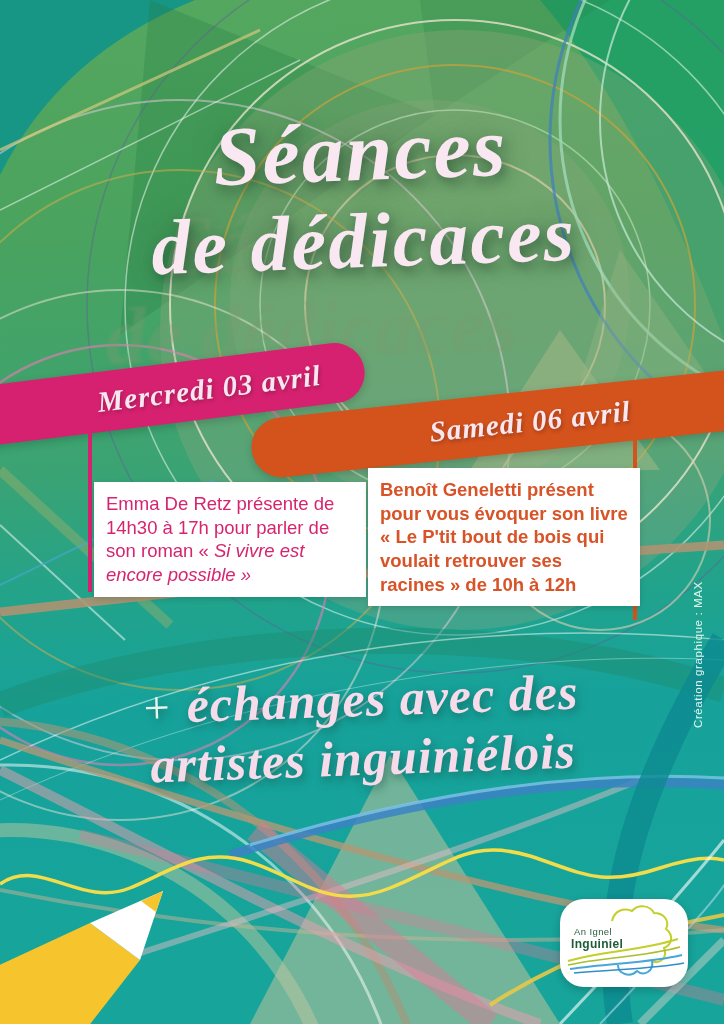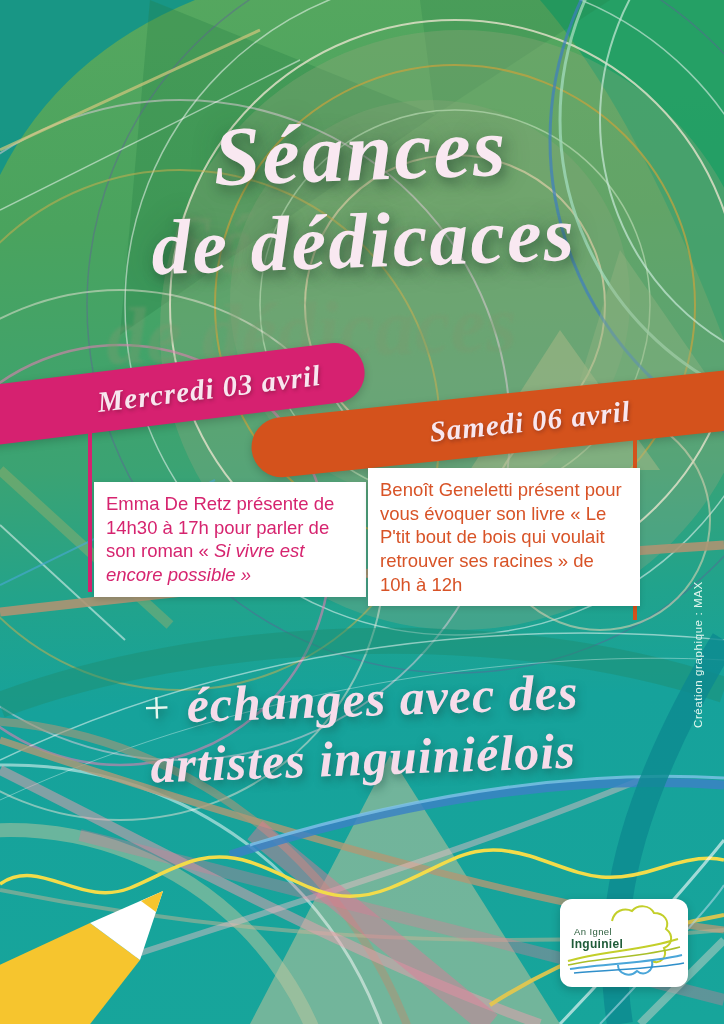--- a/index.html
+++ b/index.html
@@ -34,38 +34,38 @@
   .banner-pink{left:-70px;top:366px;width:392px;background:#d62170;transform:rotate(-7deg);justify-content:flex-end;padding-right:44px;}
   .banner-orange{left:250px;top:388px;width:560px;background:#d4521c;transform:rotate(-6deg);justify-content:center;padding-right:60px;}
   .vline{position:absolute;width:4px;z-index:4;}
   .vline-pink{left:88px;top:428px;height:164px;background:#d62170;}
   .vline-orange{left:633px;top:430px;height:190px;background:#d4521c;}
   .card{
     position:absolute;background:#ffffff;z-index:5;padding:10px 12px;
     font-size:18.5px;line-height:1.28;box-shadow:0 2px 6px rgba(0,0,0,0.14);
   }
   .card-left{left:94px;top:482px;width:248px;color:#d6246f;}
-  .card-right{left:368px;top:468px;width:248px;color:#d85327;}
+  .card-right{left:368px;top:468px;width:248px;color:#d85327;font-weight:bold;}
   .card .it{font-style:italic;}
   .footer-script{
     position:absolute;left:50%;top:670px;width:660px;text-align:center;z-index:6;
     transform:translateX(-50%) rotate(-2deg);
     color:#f6dcea;text-shadow:2px 4px 9px rgba(20,70,60,0.5);
   }
   .footer-script .line{font-size:50px;line-height:1.18;letter-spacing:1px;}
   .footer-script .plus{color:#e7f6ee;font-weight:normal;font-size:46px;margin-right:16px;font-style:normal;}
   .credit{
     position:absolute;left:692px;top:728px;z-index:6;white-space:nowrap;
     transform:rotate(-90deg);transform-origin:0 0;
     font-size:11.5px;letter-spacing:0.6px;color:#e2f6ef;
   }
   .pencil{position:absolute;left:0;top:858px;width:220px;height:166px;z-index:7;}
   .logo-card{
     position:absolute;left:560px;top:899px;width:128px;height:88px;z-index:7;
-    background:#ffffff;border-radius:12px;box-shadow:0 3px 10px rgba(0,0,0,0.20);
+    background:#ffffff;border-radius:24px;box-shadow:0 3px 10px rgba(0,0,0,0.20);
   }
   .logo-svg{position:absolute;inset:0;}
   .logo-sub{position:absolute;left:14px;top:27px;font-size:9.5px;color:#2b5d3c;letter-spacing:0.4px;}
   .logo-title{position:absolute;left:11px;top:38px;font-size:12px;font-weight:bold;color:#1e5b38;letter-spacing:0.3px;}
 </style>
 </head>
 <body>
 
 <div class="poster">
 

